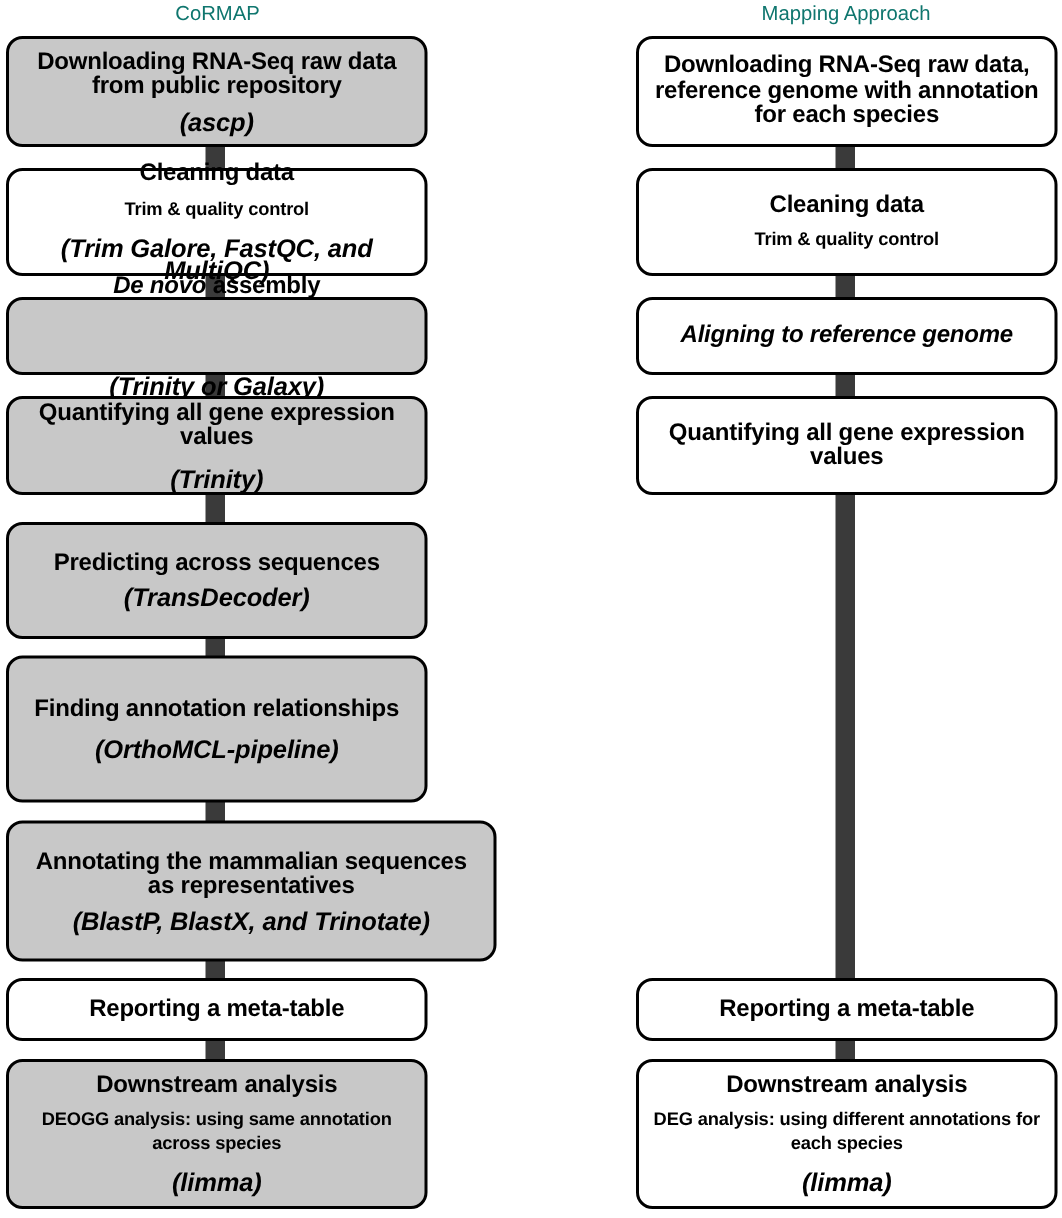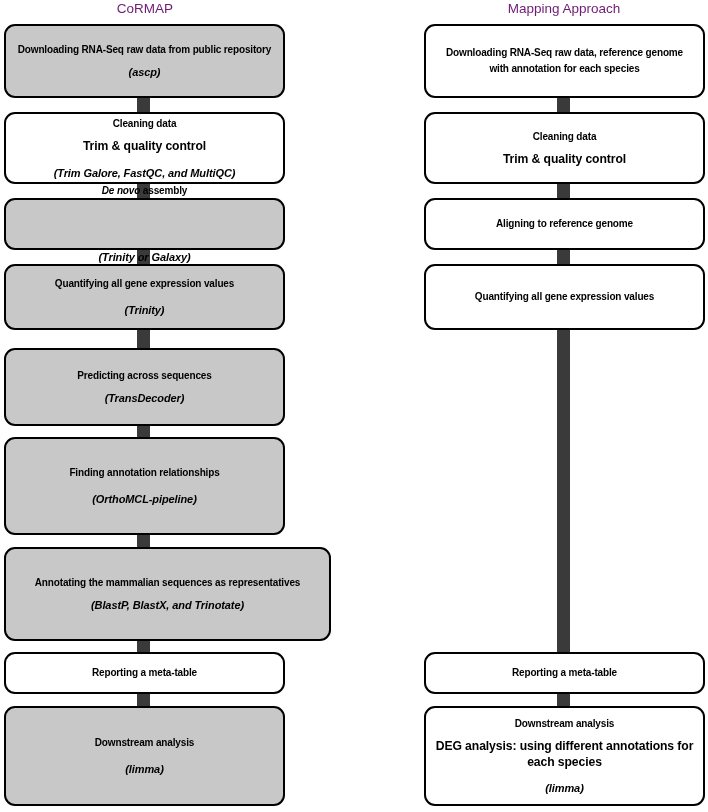--- a/index.html
+++ b/index.html
@@ -29,21 +29,21 @@
     position: absolute;
     top: 0px;
     left: 0;
     width: 100%;
     text-align: center;
     font-family: "Liberation Sans", sans-serif;
     font-size: 13.5px;
     font-weight: 400;
     line-height: 17px;
     letter-spacing: 0px;
-    color: #701a75;
+    color: #0f766e;
   }
 
   .spine {
     position: absolute;
     width: 13px;
     background: #3a3a3a;
   }
   #spine-left  { left: 137px; }
   #spine-right { left: 557px; }
 
@@ -56,34 +56,34 @@
     display: flex;
     flex-direction: column;
     align-items: center;
     justify-content: center;
     text-align: center;
     padding: 4px 9px;
   }
   .node.gray { background: #c8c8c8; }
 
   .node .title-line {
-    font-size: 10px;
+    font-size: 16px;
     font-weight: bold;
     line-height: 16.5px;
     letter-spacing: -0.15px;
   }
   .node .sub-line {
     font-size: 12.2px;
     font-weight: bold;
     line-height: 15.5px;
     letter-spacing: -0.1px;
     margin-top: 7px;
   }
   .node .tool-line {
-    font-size: 11px;
+    font-size: 17px;
     font-weight: bold;
     font-style: italic;
     line-height: 15px;
     letter-spacing: -0.1px;
     margin-top: 7px;
   }
   .node .tool-line.tight { margin-top: 11px; }
   .node .title-line em { font-style: italic; }
   .node .sub-line em { font-style: italic; }
 </style>
@@ -133,20 +133,21 @@
       <div class="title-line">Annotating the mammalian sequences as representatives</div>
       <div class="tool-line">(BlastP, BlastX, and Trinotate)</div>
     </div>
 
     <div class="node" style="left:4px; top:652px; width:281px; height:42px;">
       <div class="title-line">Reporting a meta-table</div>
     </div>
 
     <div class="node gray" style="left:4px; top:706px; width:281px; height:100px;">
       <div class="title-line">Downstream analysis</div>
+      <div class="sub-line">DEOGG analysis: using same annotation across species</div>
       <div class="tool-line tight">(limma)</div>
     </div>
 
   </div>
 
   <div class="column" id="col-mapping">
 
     <div class="col-title">Mapping Approach</div>
   </div>
 
@@ -154,21 +155,21 @@
 
   <div class="node" style="left:424px; top:24px; width:281px; height:74px;">
     <div class="title-line">Downloading RNA-Seq raw data, reference genome with annotation for each species</div>
   </div>
 
   <div class="node" style="left:424px; top:112px; width:281px; height:72px;">
     <div class="title-line">Cleaning data</div>
     <div class="sub-line">Trim &amp; quality control</div>
   </div>
 
-  <div class="node" style="left:424px; top:198px; width:281px; height:52px;">
+  <div class="node" style="left:424px; top:198px; width:281px; height:52px;font-style:italic;">
     <div class="title-line">Aligning to reference genome</div>
   </div>
 
   <div class="node" style="left:424px; top:264px; width:281px; height:66px;">
     <div class="title-line">Quantifying all gene expression values</div>
   </div>
 
   <div class="node" style="left:424px; top:652px; width:281px; height:42px;">
     <div class="title-line">Reporting a meta-table</div>
   </div>

